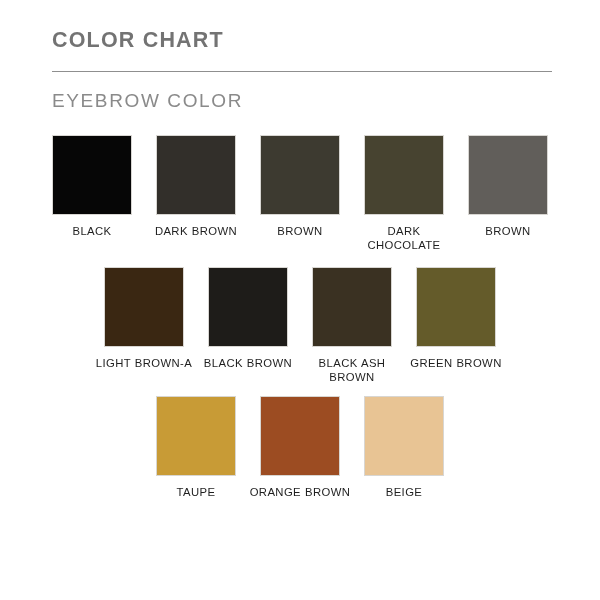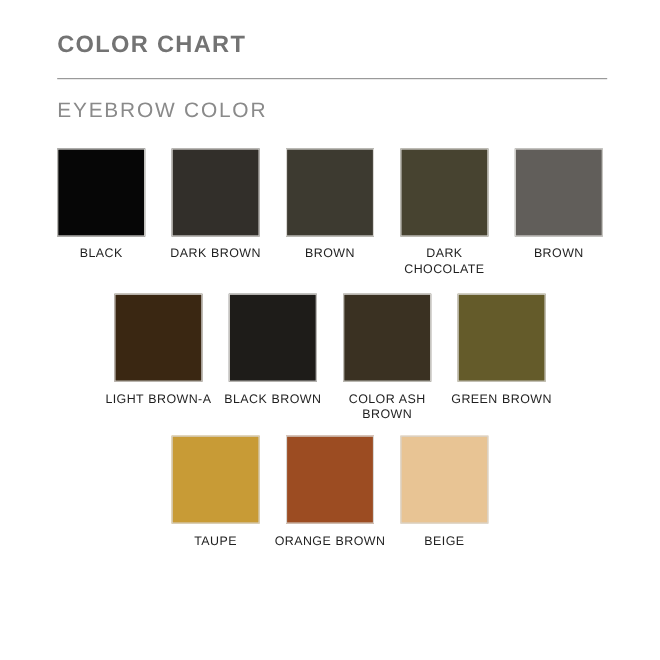--- a/index.html
+++ b/index.html
@@ -119,21 +119,21 @@
         <div class="swatch-cell">
           <div class="swatch-chip" style="background: rgb(58, 39, 18); border-color: rgb(216, 214, 210);"></div>
           <div class="swatch-label nowrap">LIGHT BROWN-A</div>
         </div>
         <div class="swatch-cell">
           <div class="swatch-chip" style="background: rgb(30, 28, 25); border-color: rgb(216, 214, 210);"></div>
           <div class="swatch-label nowrap">BLACK BROWN</div>
         </div>
         <div class="swatch-cell">
           <div class="swatch-chip" style="background: rgb(58, 49, 34); border-color: rgb(216, 214, 210);"></div>
-          <div class="swatch-label">COLOR ASH BROWN</div>
+          <div class="swatch-label">BLACK ASH BROWN</div>
         </div>
         <div class="swatch-cell">
           <div class="swatch-chip" style="background: rgb(100, 91, 42); border-color: rgb(216, 214, 210);"></div>
           <div class="swatch-label nowrap">GREEN BROWN</div>
         </div>
       </div>
     <div class="swatch-row row-3" id="row-2">
         <div class="swatch-cell">
           <div class="swatch-chip" style="background: rgb(200, 155, 54); border-color: rgb(216, 214, 210);"></div>
           <div class="swatch-label nowrap">TAUPE</div>

